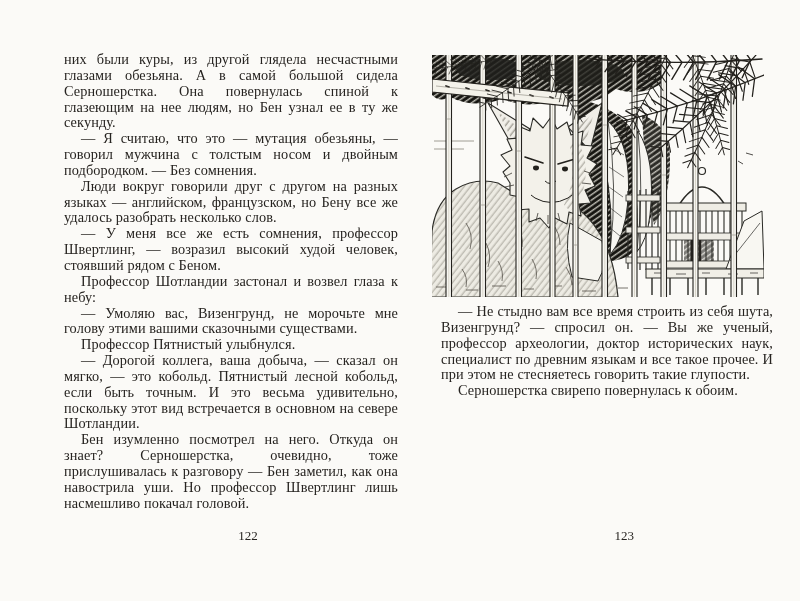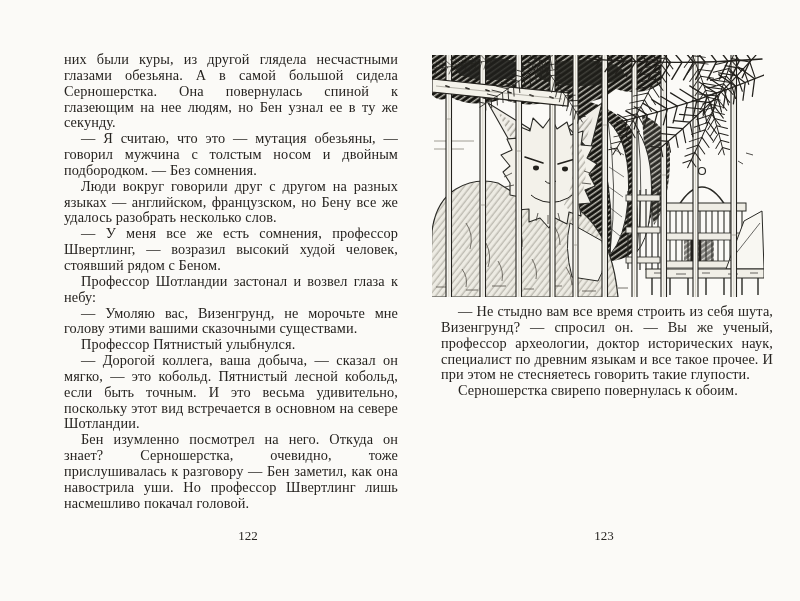--- a/index.html
+++ b/index.html
@@ -18,21 +18,21 @@
   }
   .text-col p{margin:0;}
   .text-col p.indent{text-indent:17px;}
   .left-col{left:64px;top:52px;width:334px;}
   .right-col{left:441px;top:304px;width:332px;}
   .folio{
     position:absolute;top:528px;width:34px;
     font-size:13px;text-align:center;
   }
   .folio-left{left:193px;margin-left:38px;}
-  .folio-right{left:587px;}
+  .folio-right{left:600px;text-align:right;}
   .illustration{
     position:absolute;left:432px;top:55px;width:332px;height:242px;
   }
   .illustration svg{display:block;width:100%;height:100%;}
 </style>
 </head>
 <body>
 
 <div class="spread">
 

